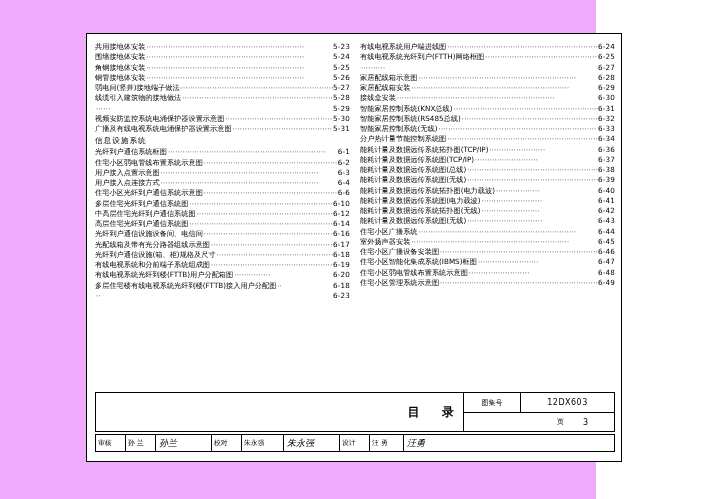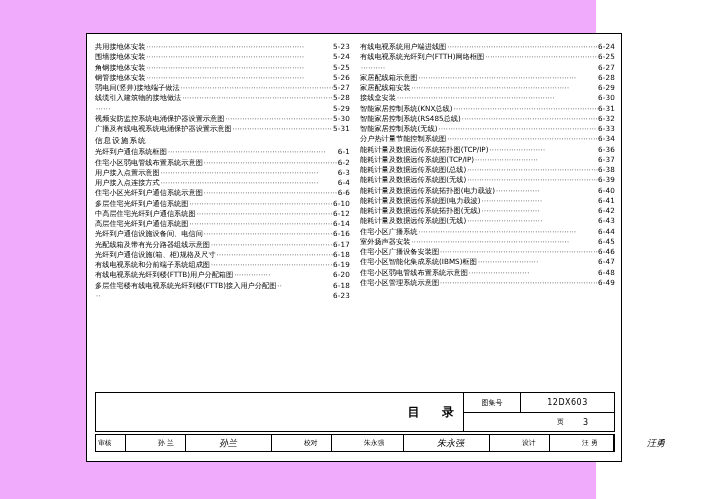--- a/index.html
+++ b/index.html
@@ -138,21 +138,20 @@
   .tb-sign {
     position: absolute;
     left: 0;
     top: 42px;
     width: 520px;
     height: 18px;
     border: 1px solid #000;
     box-sizing: border-box;
     display: flex;
     align-items: stretch;
-    gap: 30px;
   }
   .sg {
     display: flex;
     align-items: center;
     border-right: 1px solid #000;
     font-size: 6.8px;
     box-sizing: border-box;
   }
   .sg:last-child { border-right: none; }
   .sg .k {

